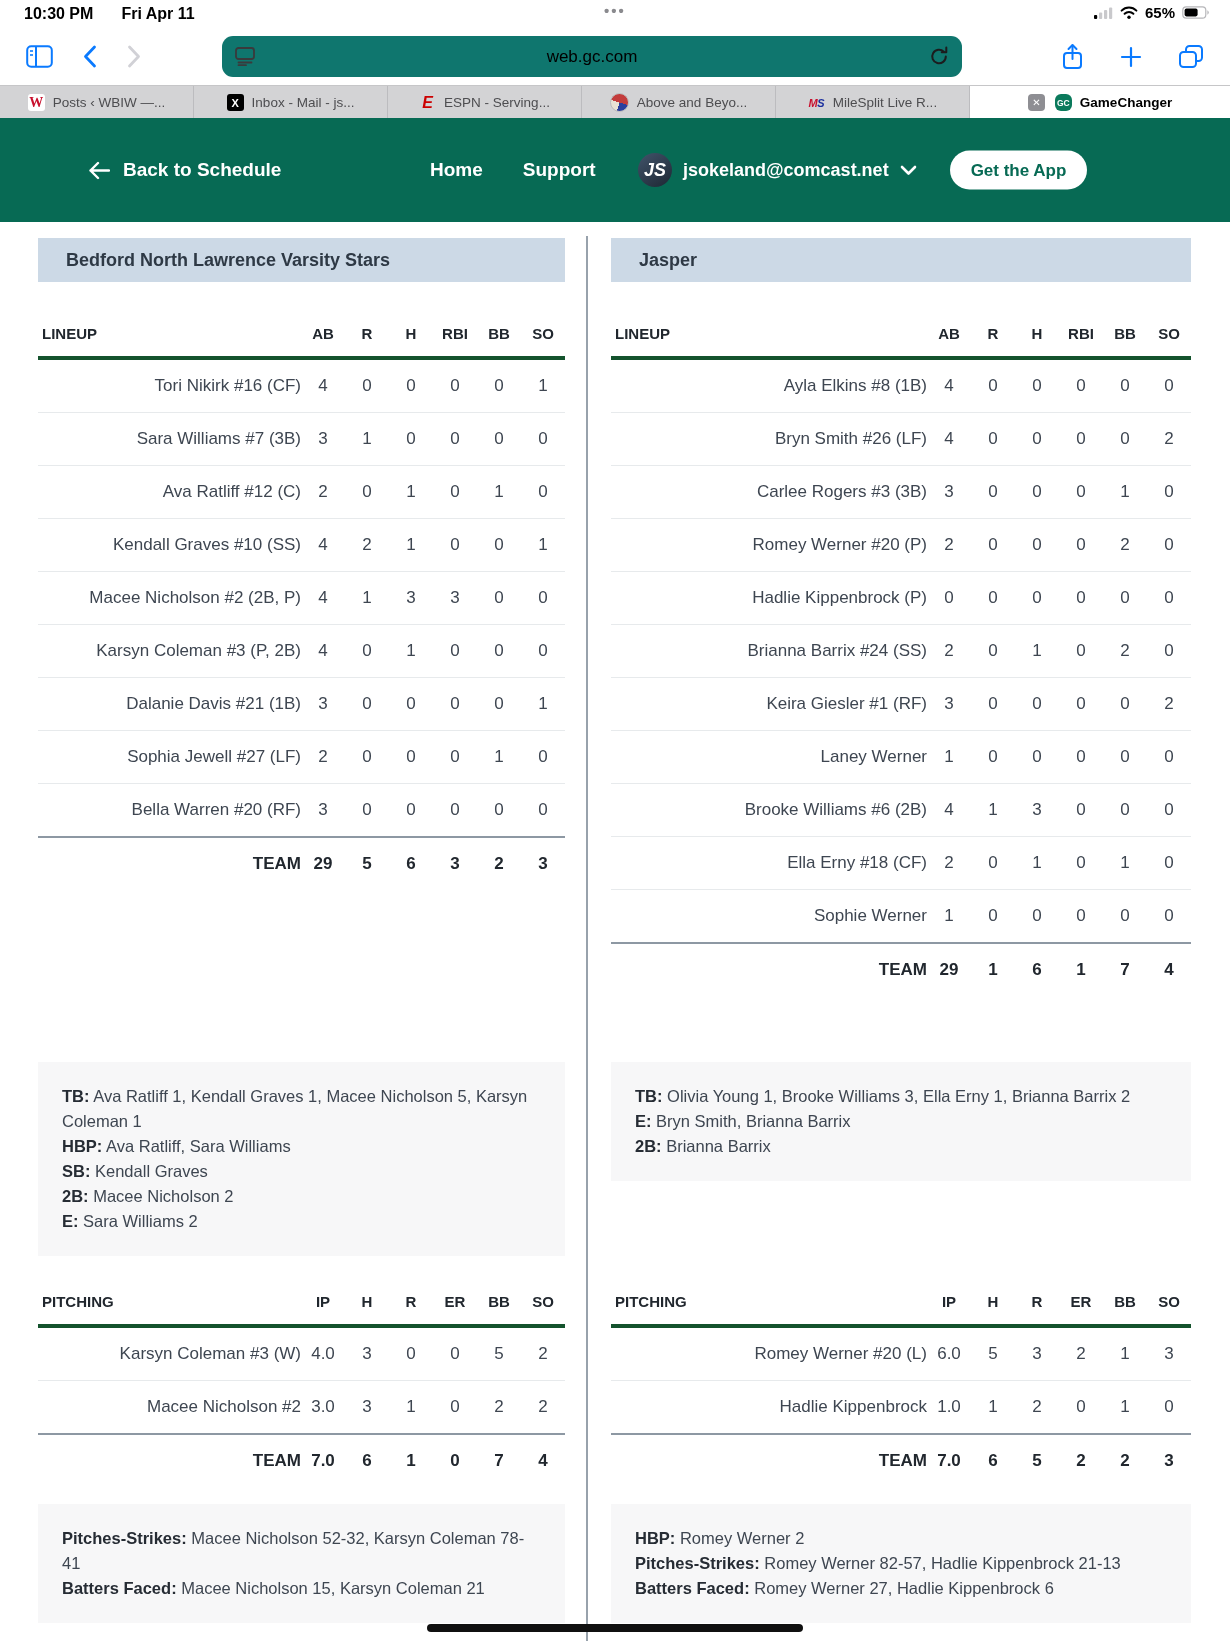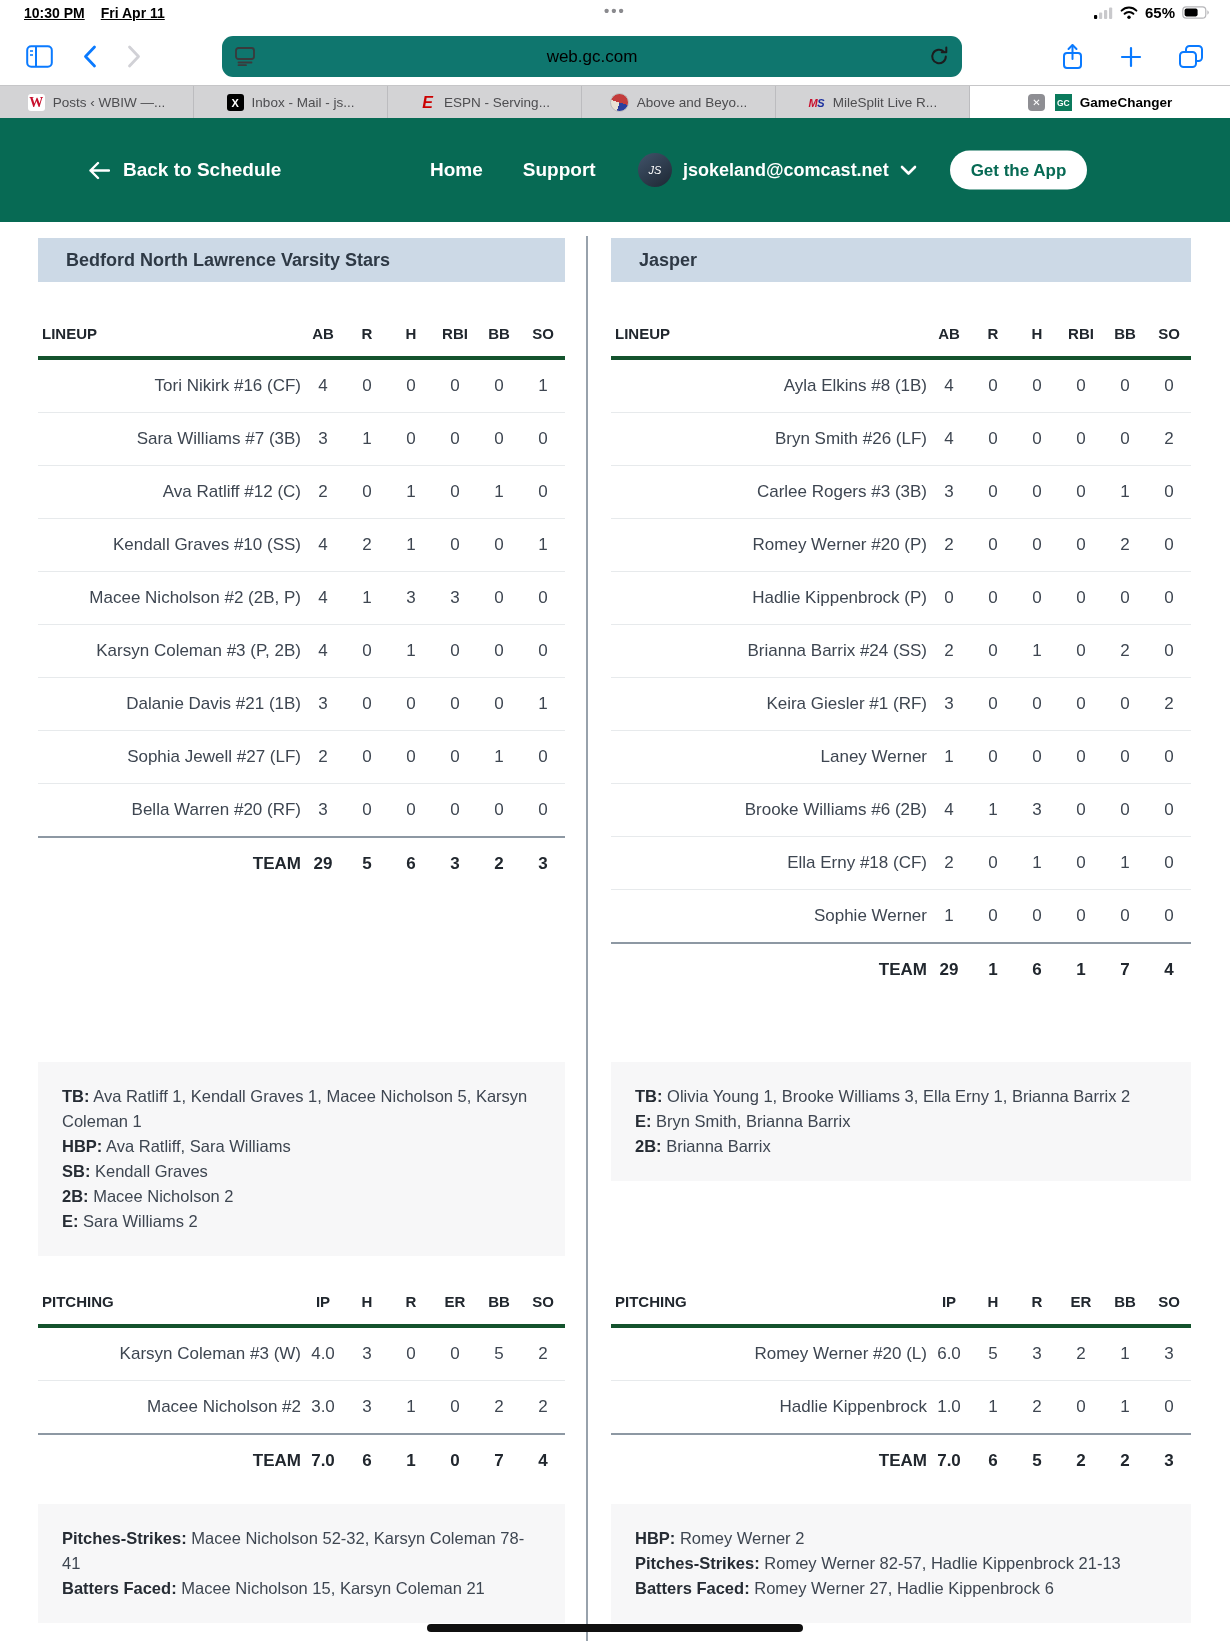--- a/index.html
+++ b/index.html
@@ -1,21 +1,21 @@
 <!DOCTYPE html>
 <html style="--green: #076a54; --teambar: #ccd9e6;"><head>
 <meta charset="utf-8">
 <style>
   html,body{margin:0;padding:0;background:#fff;}
   .screen{position:relative;width:1230px;height:1641px;background:#fff;overflow:hidden;
           font-family:"Liberation Sans","DejaVu Sans",sans-serif;-webkit-font-smoothing:antialiased;}
 
   
   .status-bar{position:absolute;top:0;left:0;right:0;height:28px;}
-  .sb-left{position:absolute;left:24px;top:5px;display:flex;gap:16px;font-size:14px;font-weight:700;color:#000;text-decoration:underline;}
+  .sb-left{position:absolute;left:24px;top:5px;display:flex;gap:28px;font-size:16px;font-weight:700;color:#000;}
   .sb-center{position:absolute;left:0;right:0;top:2px;text-align:center;color:#8a8a8e;font-size:15px;letter-spacing:2px;font-weight:700;}
   .sb-right{position:absolute;right:20px;top:4px;display:flex;align-items:center;gap:7px;font-size:15px;font-weight:600;color:#000;}
   .sb-right .svgbox{display:inline-flex;align-items:center;}
 
   
   .toolbar{position:absolute;top:28px;left:0;right:0;height:57px;background:#fff;}
   .tb-left{position:absolute;left:26px;top:0;height:57px;display:flex;align-items:center;gap:30px;}
   .icon-btn{display:inline-flex;align-items:center;justify-content:center;cursor:pointer;}
   .url-bar{position:absolute;left:222px;right:268px;top:8px;height:41px;background:#0f766e;border-radius:11px;
            display:flex;align-items:center;justify-content:center;}
@@ -31,35 +31,35 @@
   .tab.active{flex:1 1 auto;background:#fff;color:#000;font-weight:600;border-right:none;}
   .fav{width:17px;height:17px;display:inline-flex;align-items:center;justify-content:center;border-radius:3px;
        font-weight:700;flex:0 0 auto;}
   .fav-wbiw{background:#fff;color:#c8102e;font-family:"Liberation Serif",serif;font-size:14px;}
   .fav-mail{background:#000;color:#fff;font-size:11px;border-radius:3px;}
   .fav-espn{color:#cc0000;font-style:italic;font-size:16px;font-weight:800;}
   .fav-aboveandbeyond{border-radius:50%;background:conic-gradient(#c33c3c 0 30%,#2a3f9e 30% 55%,#e8e2d4 55% 80%,#c33c3c 80%);border:1px solid #bbb;}
   .fav-milesplit{font-style:italic;font-size:11px;letter-spacing:-0.5px;}
   .fav-milesplit .m{color:#c8102e;}
   .fav-milesplit .s{color:#1b2f9e;}
-  .fav-gamechanger{background:#0b7a5c;color:#fff;font-size:8.5px;border-radius:0;}
+  .fav-gamechanger{background:#0b7a5c;color:#fff;font-size:8.5px;border-radius:6px;}
   .tab-close{width:17px;height:17px;border-radius:4px;background:#8e8e93;color:#fff;font-size:10px;font-weight:700;
              display:inline-flex;align-items:center;justify-content:center;margin-right:2px;cursor:pointer;}
 
   
   .app-header{position:absolute;top:118px;left:0;right:0;height:104px;background:var(--green,#076a54);}
   .back-group{position:absolute;left:88px;top:50%;transform:translateY(-50%);display:flex;align-items:center;gap:13px;
               color:#fff;font-size:19px;font-weight:700;cursor:pointer;}
   .nav-group{position:absolute;left:430px;top:50%;transform:translateY(-50%);display:flex;gap:40px;
              color:#fff;font-size:19px;font-weight:700;}
   .nav-item{cursor:pointer;}
   .account-group{position:absolute;left:638px;top:50%;transform:translateY(-50%);display:flex;align-items:center;gap:11px;
                  color:#fff;font-size:18px;font-weight:600;cursor:pointer;}
   .avatar{width:34px;height:34px;border-radius:50%;background:linear-gradient(145deg,#41536a,#1d2733);
-          display:flex;align-items:center;justify-content:center;color:#fff;font-size:11px;font-style:italic;font-weight:400;}
+          display:flex;align-items:center;justify-content:center;color:#fff;font-size:18px;font-style:italic;font-weight:700;}
   .cta-button{position:absolute;right:143px;top:50%;transform:translateY(-50%);width:137px;height:39px;border-radius:21px;
               background:#fff;color:var(--green,#076a54);font-size:17px;font-weight:700;display:flex;align-items:center;
               justify-content:center;cursor:pointer;border:none;}
 
   
   .content{position:absolute;top:222px;left:0;width:1166px;height:1419px;}
   .col-divider{position:absolute;left:586px;top:14px;bottom:0;width:2px;background:#98a2ac;}
   .team-col{position:absolute;top:0;height:100%;}
   .team-col.left{left:38px;width:527px;}
   .team-col.right{left:611px;width:580px;}

